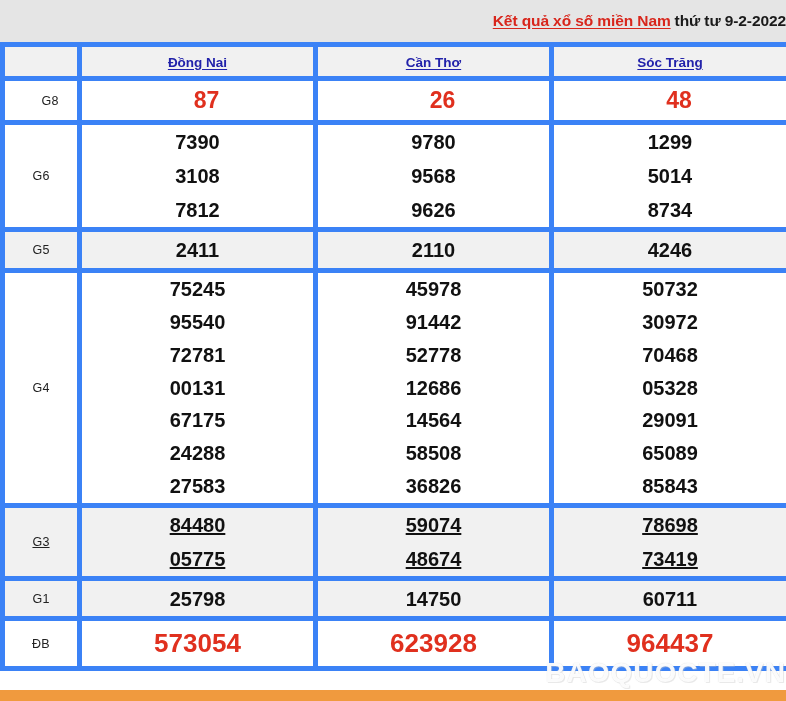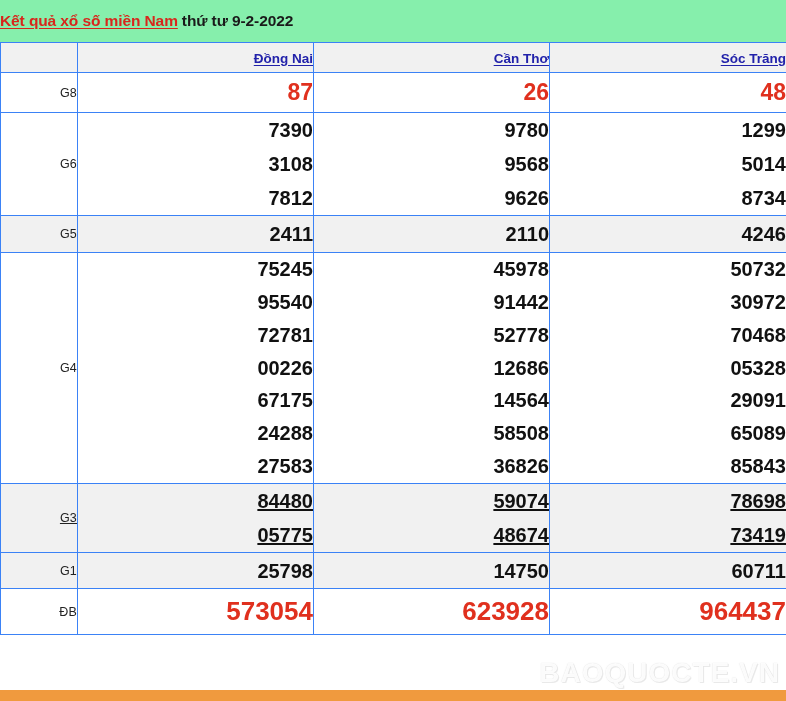--- a/index.html
+++ b/index.html
@@ -19,24 +19,24 @@
   .page {
     position: relative;
     width: 786px;
     height: 701px;
     overflow: hidden;
   }
 
   
   .title-bar {
     height: 42px;
-    background: #86efac;
+    background: #e5e5e5;
     display: flex;
     align-items: center;
-    justify-content: flex-start;
+    justify-content: flex-end;
     box-sizing: border-box;
   }
   .title-text {
     font-size: 15.5px;
     font-weight: bold;
     letter-spacing: -0.1px;
     white-space: nowrap;
   }
   .title-main {
     color: #d8261c;
@@ -54,22 +54,22 @@
     border-collapse: collapse;
     table-layout: fixed;
   }
   .result-table col.c-label { width: 77px; }
   .result-table col.c-prov  { width: 236px; }
   .result-table col.c-prov2 { width: 236px; }
   .result-table col.c-prov3 { width: 237px; }
 
   .result-table th,
   .result-table td {
-    border: 1px solid #3b82f6;
-    text-align: right;
+    border: 5px solid #3b82f6;
+    text-align: center;
     vertical-align: middle;
     padding: 0;
   }
 
   thead th {
     background: #f1f1f1;
     height: 29px;
     font-weight: normal;
   }
   thead th .prov-name {
@@ -111,21 +111,21 @@
   tr.r-g3 td { height: 68px; text-decoration: underline; }
   tr.r-g3 td.nums { line-height: 34px; }
   tr.r-g2 td { height: 35px; }
   tr.r-g1 td { height: 35px; }
   tr.r-db td { height: 45px; }
   tr.r-db td.nums { font-size: 26px; color: #e0301e; line-height: 45px; }
 
   
   .watermark {
     position: absolute;
-    right: 6px;
+    right: 0;
     bottom: 12px;
     font-size: 28px;
     font-weight: bold;
     letter-spacing: 1px;
     color: rgba(255,255,255,0.92);
     text-shadow:
        0 0 1px rgba(180,180,180,0.55),
        1px 1px 0 rgba(200,200,200,0.35);
     pointer-events: none;
     user-select: none;
@@ -221,21 +221,21 @@
             <span class="n">4246</span>
           </td>
       </tr>
 
       <tr class="r-g4 plain">
         <td class="row-label">G4</td>
         <td class="nums">
             <span class="n">75245</span>
             <span class="n">95540</span>
             <span class="n">72781</span>
-            <span class="n">00226</span>
+            <span class="n">00131</span>
             <span class="n">67175</span>
             <span class="n">24288</span>
             <span class="n">27583</span>
           </td>
         <td class="nums">
             <span class="n">45978</span>
             <span class="n">91442</span>
             <span class="n">52778</span>
             <span class="n">12686</span>
             <span class="n">14564</span>

